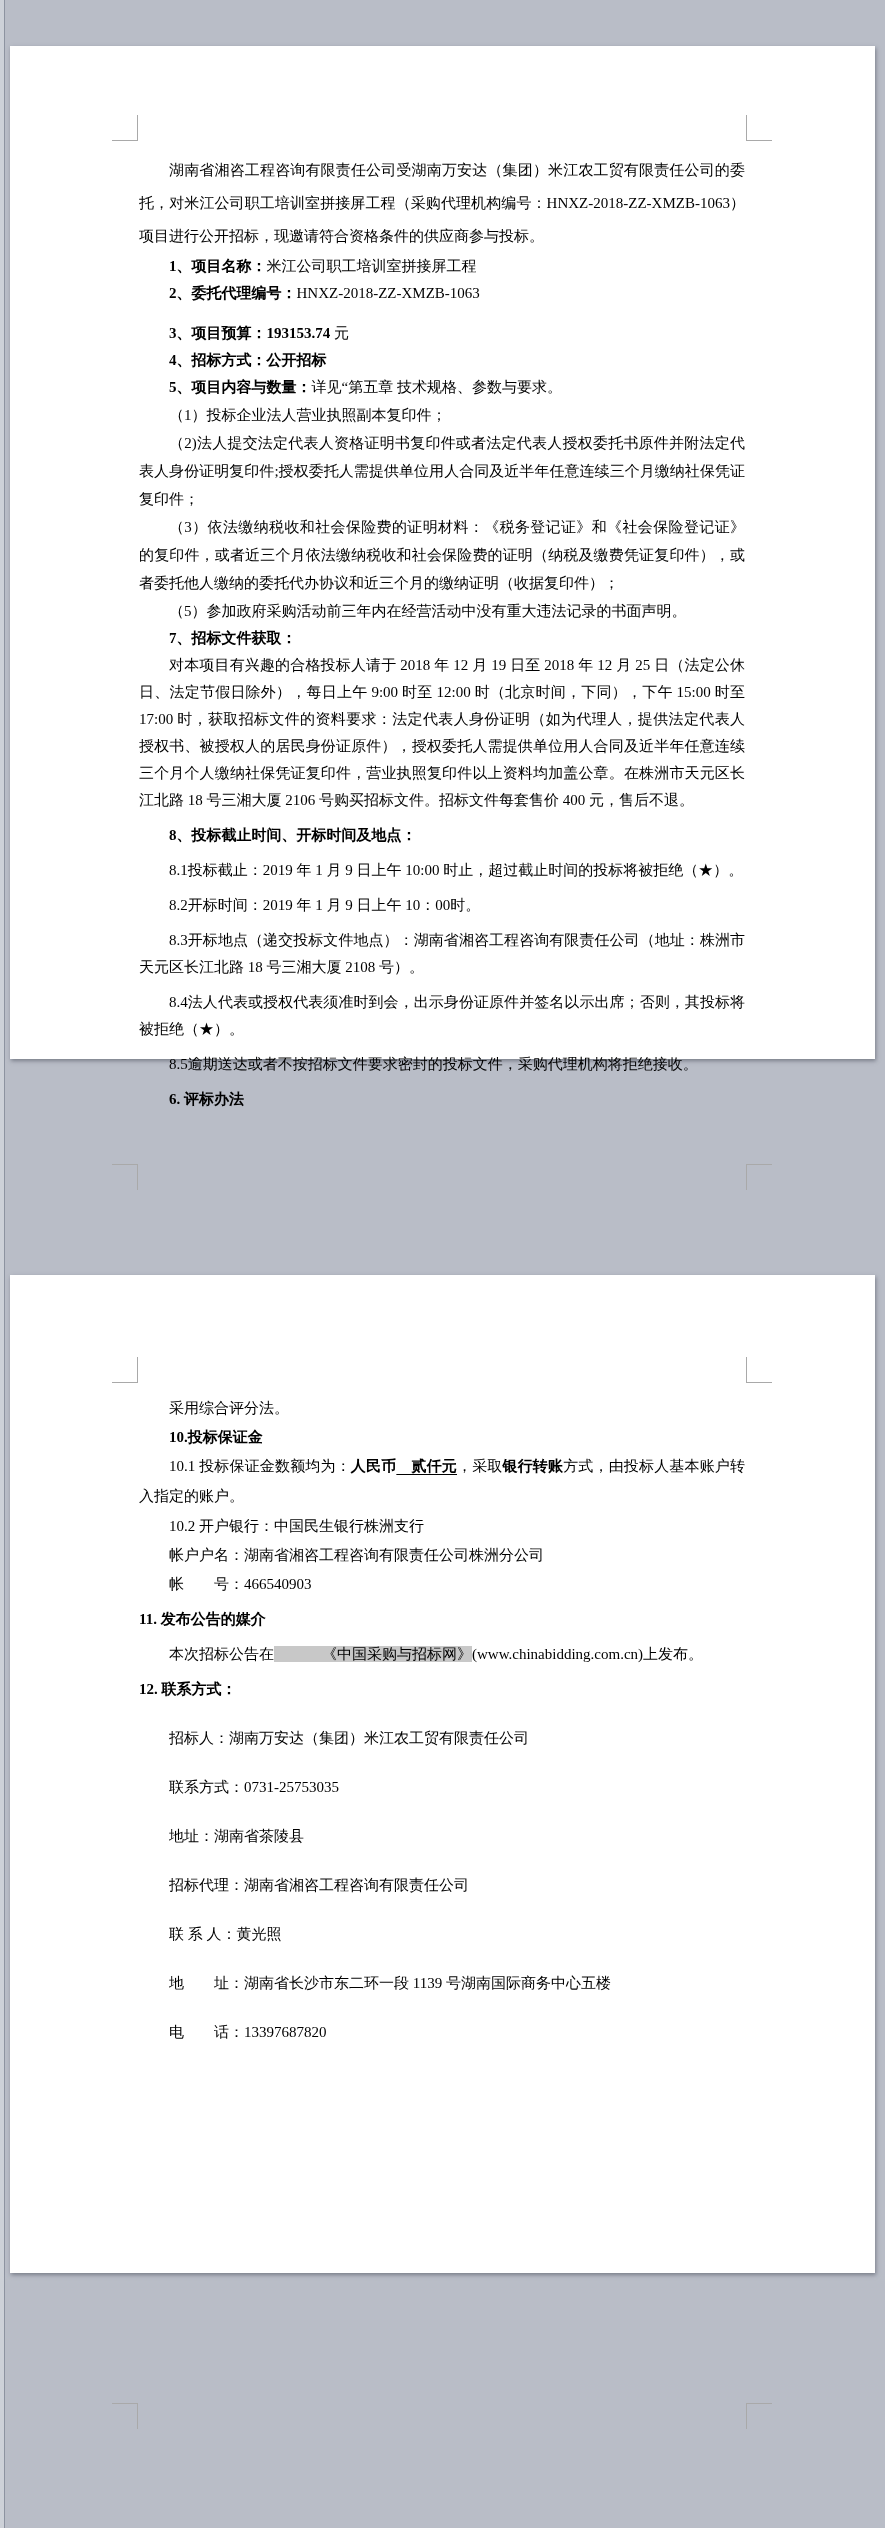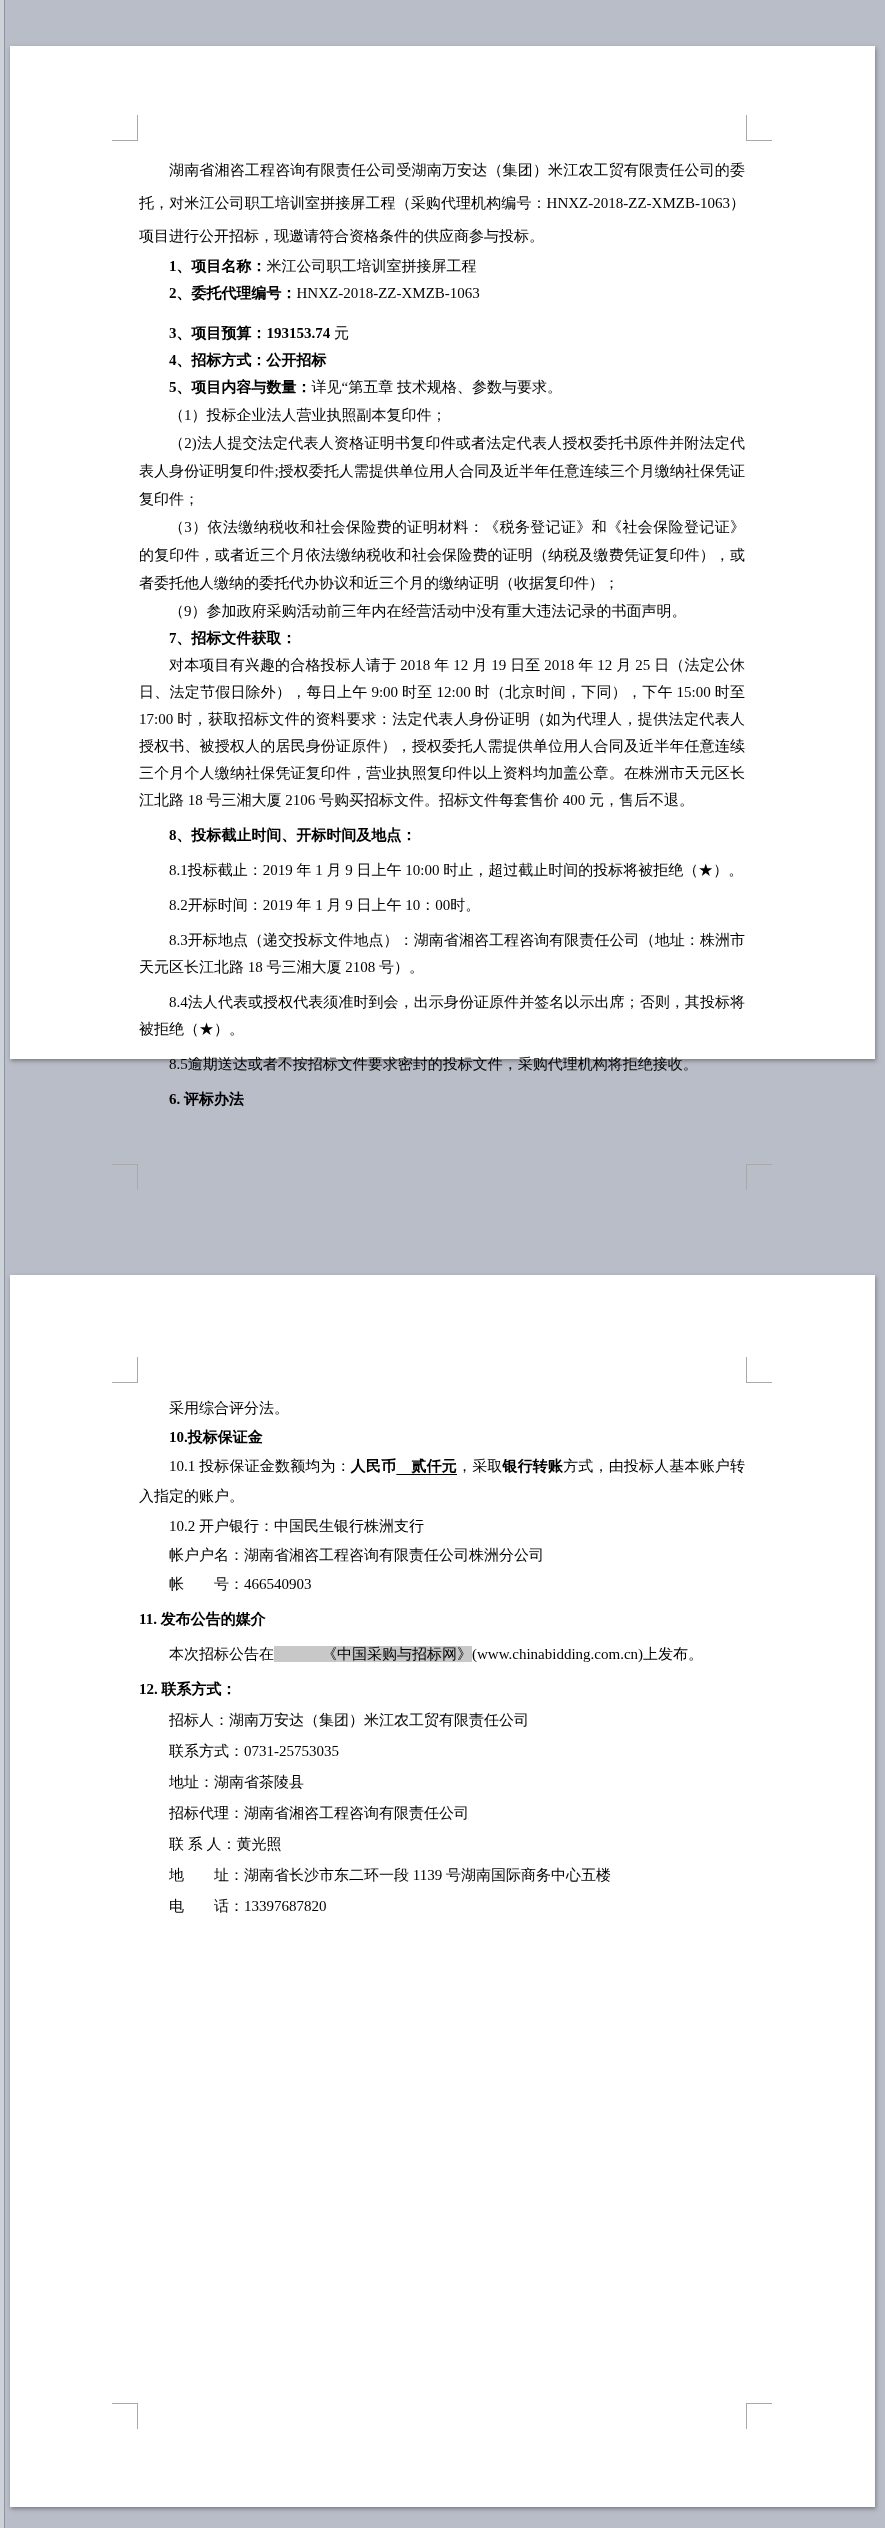--- a/index.html
+++ b/index.html
@@ -15,21 +15,21 @@
   }
   .edge-strip{
     position:absolute;left:0;top:0;width:4px;height:2528px;
     background:#cdd1d8;border-right:1px solid #8d93a0;
   }
   .page{
     position:absolute;left:10px;width:865px;background:#ffffff;
     box-shadow:1px 2px 4px rgba(70,75,88,0.55);
   }
   .page1{top:46px;height:1013px;}
-  .page2{top:1275px;height:1232px;}
+  .page2{top:1275px;height:998px;}
   .content{
     position:absolute;left:129px;width:606px;
     font-size:15px;color:#000;text-align:justify;
   }
   .page1 .content{top:108px;}
   .page2 .content{top:120px;}
   .mark{position:absolute;width:25px;height:25px;}
   .mark.tl{border-right:1px solid #a9a9a9;border-bottom:1px solid #a9a9a9;}
   .mark.tr{border-left:1px solid #a9a9a9;border-bottom:1px solid #a9a9a9;}
   .mark.bl{border-right:1px solid #a9a9a9;border-top:1px solid #a9a9a9;}
@@ -42,21 +42,21 @@
   .page1 .mark.bl,.page1 .mark.br{top:1118px;}
   .page2 .mark.tl,.page2 .mark.tr{top:82px;}
   .page2 .mark.bl,.page2 .mark.br{top:1128px;}
   .para{margin:0;text-indent:2em;line-height:27px;}
   .lh33{line-height:33px;}
   .lh28{line-height:28px;}
   .lh30{line-height:30px;}
   .gap{margin-bottom:13px;}
   .mt2{margin-top:2px;}
   .mt8{margin-top:8px;}
-  .mt14{margin-top:4px;}
+  .mt14{margin-top:22px;}
   .flush{text-indent:0;}
   .bold{font-weight:bold;}
   .ul{text-decoration:underline;text-underline-offset:3px;}
   .hl{background:#c8c8c8;padding-left:48px;}
 </style>
 </head>
 <body>
 
 <div class="screen">
   <div class="edge-strip"></div>
@@ -69,21 +69,21 @@
     <div class="content">
         <p class="para lh33"><span>湖南省湘咨工程咨询有限责任公司受湖南万安达（集团）米江农工贸有限责任公司的委托，对米江公司职工培训室拼接屏工程（采购代理机构编号：HNXZ-2018-ZZ-XMZB-1063）项目进行公开招标，现邀请符合资格条件的供应商参与投标。</span></p>
         <p class="para"><span class="bold">1、项目名称：</span><span>米江公司职工培训室拼接屏工程</span></p>
         <p class="para gap"><span class="bold">2、委托代理编号：</span><span>HNXZ-2018-ZZ-XMZB-1063</span></p>
         <p class="para"><span class="bold">3、项目预算：193153.74</span><span> 元</span></p>
         <p class="para"><span class="bold">4、招标方式：公开招标</span></p>
         <p class="para"><span class="bold">5、项目内容与数量：</span><span>详见“第五章 技术规格、参数与要求。</span></p>
         <p class="para lh28"><span>（1）投标企业法人营业执照副本复印件；</span></p>
         <p class="para lh28"><span>（2)法人提交法定代表人资格证明书复印件或者法定代表人授权委托书原件并附法定代表人身份证明复印件;授权委托人需提供单位用人合同及近半年任意连续三个月缴纳社保凭证复印件；</span></p>
         <p class="para lh28"><span>（3）依法缴纳税收和社会保险费的证明材料：《税务登记证》和《社会保险登记证》的复印件，或者近三个月依法缴纳税收和社会保险费的证明（纳税及缴费凭证复印件），或者委托他人缴纳的委托代办协议和近三个月的缴纳证明（收据复印件）；</span></p>
-        <p class="para lh28"><span>（9）参加政府采购活动前三年内在经营活动中没有重大违法记录的书面声明。</span></p>
+        <p class="para lh28"><span>（5）参加政府采购活动前三年内在经营活动中没有重大违法记录的书面声明。</span></p>
         <p class="para"><span class="bold">7、招标文件获取：</span></p>
         <p class="para"><span>对本项目有兴趣的合格投标人请于 2018 年 12 月 19 日至 2018 年 12 月 25 日（法定公休日、法定节假日除外），每日上午 9:00 时至 12:00 时（北京时间，下同），下午 15:00 时至 17:00 时，获取招标文件的资料要求：法定代表人身份证明（如为代理人，提供法定代表人授权书、被授权人的居民身份证原件），授权委托人需提供单位用人合同及近半年任意连续三个月个人缴纳社保凭证复印件，营业执照复印件以上资料均加盖公章。在株洲市天元区长江北路 18 号三湘大厦 2106 号购买招标文件。招标文件每套售价 400 元，售后不退。</span></p>
         <p class="para mt8"><span class="bold">8、投标截止时间、开标时间及地点：</span></p>
         <p class="para mt8"><span>8.1投标截止：2019 年 1 月 9 日上午 10:00 时止，超过截止时间的投标将被拒绝（★）。</span></p>
         <p class="para mt8"><span>8.2开标时间：2019 年 1 月 9 日上午 10：00时。</span></p>
         <p class="para mt8"><span>8.3开标地点（递交投标文件地点）：湖南省湘咨工程咨询有限责任公司（地址：株洲市天元区长江北路 18 号三湘大厦 2108 号）。</span></p>
         <p class="para mt8"><span>8.4法人代表或授权代表须准时到会，出示身份证原件并签名以示出席；否则，其投标将被拒绝（★）。</span></p>
         <p class="para mt8"><span>8.5逾期送达或者不按招标文件要求密封的投标文件，采购代理机构将拒绝接收。</span></p>
         <p class="para mt8"><span class="bold">6. 评标办法</span></p>
       </div>

